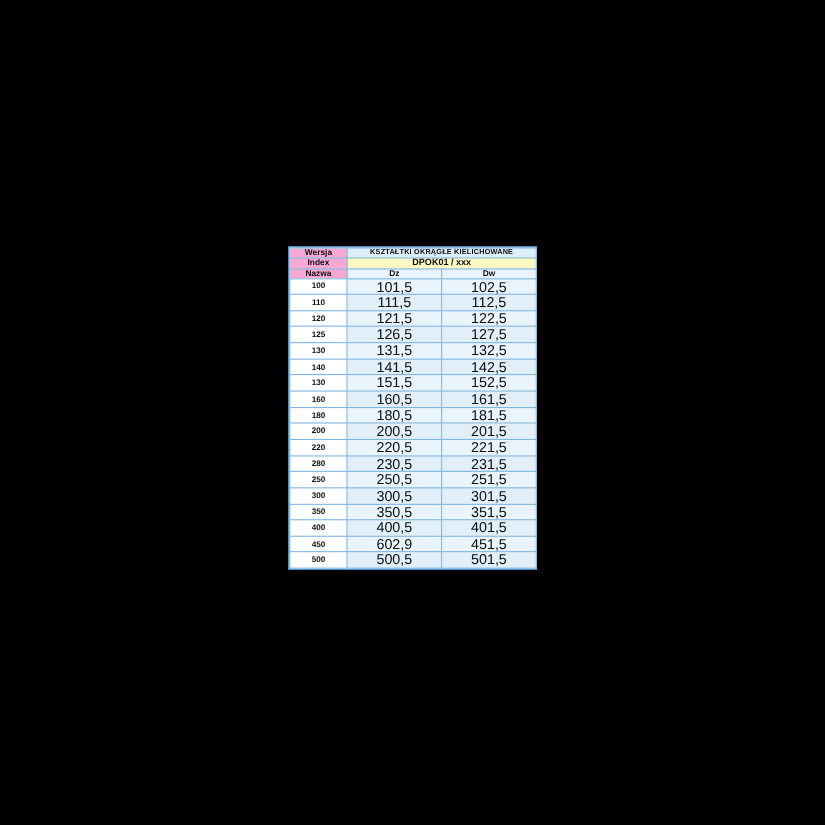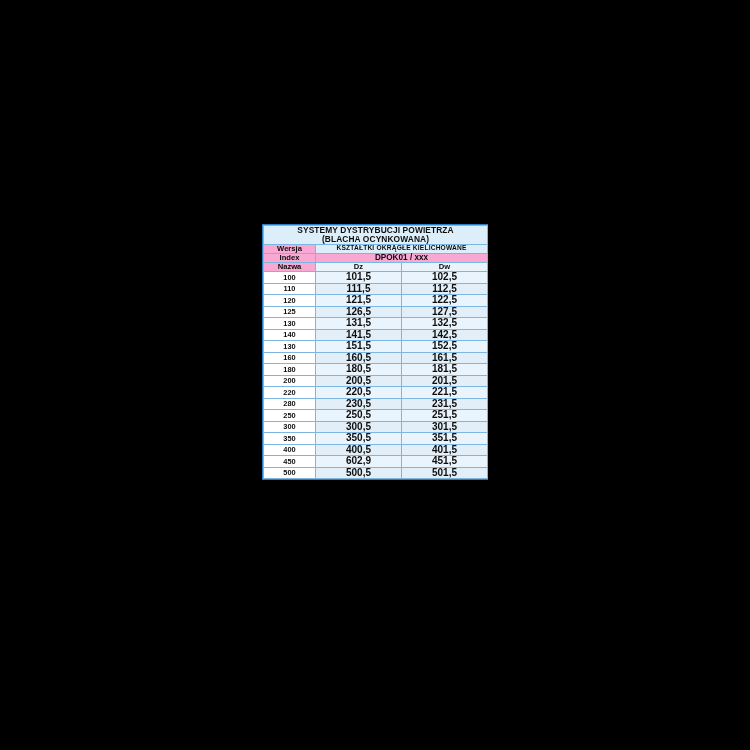--- a/index.html
+++ b/index.html
@@ -52,66 +52,60 @@
     margin-left: 16px;
   }
   .wersja-val {
     background: #ddeefb;
     font-weight: bold;
     font-size: 6.6px;
     padding: 3px 0;
     letter-spacing: 0.2px;
   }
   .index-val {
-    background: #f9a8d4;
+    background: #fef9c3;
     font-weight: bold;
     font-size: 8.2px;
     padding: 3px 0;
   }
   .col-head {
     background: #e8f3fc;
     font-weight: bold;
     font-size: 7.6px;
     padding: 3px 0;
   }
   .nazwa-cell {
     background: #ffffff;
     font-weight: bold;
     font-size: 7.4px;
     padding: 1.6px 0;
   }
   .data-cell {
     background: #eaf4fc;
-    font-weight: bold;
-    font-size: 10px;
+    font-weight: normal;
+    font-size: 13px;
     padding: 1.6px 0;
   }
   .data-cell.alt {
     background: #e2eff9;
     text-align: center;
   }
 </style>
 </head>
 <body>
 
 <div id="table-wrap">
   <table class="spec">
     <colgroup>
       <col style="width:52px">
       <col style="width:86px">
       <col style="width:86px">
     </colgroup>
     <tbody>
       <tr>
-        <td class="title-cell" colspan="3">
-          <div>SYSTEMY DYSTRYBUCJI POWIETRZA</div>
-          <div>(BLACHA OCYNKOWANA)</div>
-        </td>
-      </tr>
-      <tr>
         <td class="lbl-cell">Wersja</td>
         <td class="wersja-val" colspan="2">KSZTAŁTKI OKRĄGŁE KIELICHOWANE</td>
       </tr>
       <tr>
         <td class="lbl-cell">Index</td>
         <td class="index-val" colspan="2">DPOK01 / xxx</td>
       </tr>
       <tr>
         <td class="lbl-cell">Nazwa</td>
         <td class="col-head">Dz</td>

